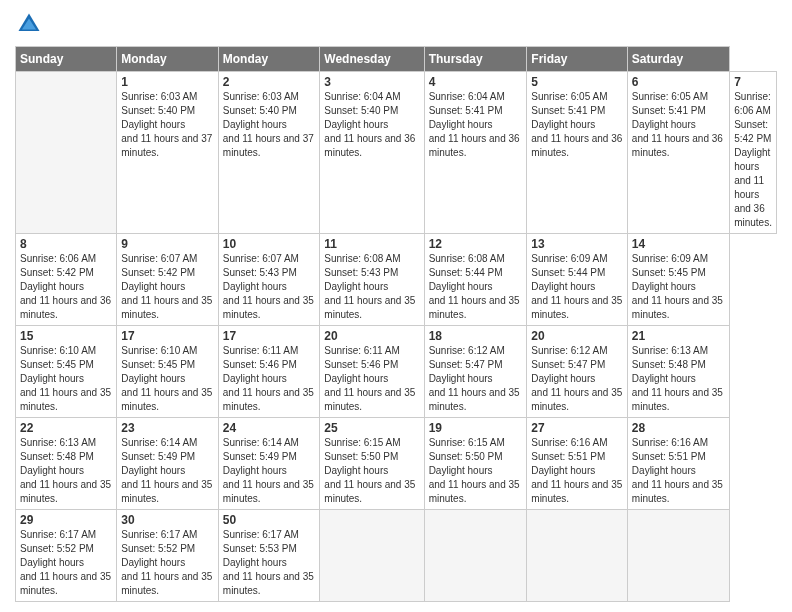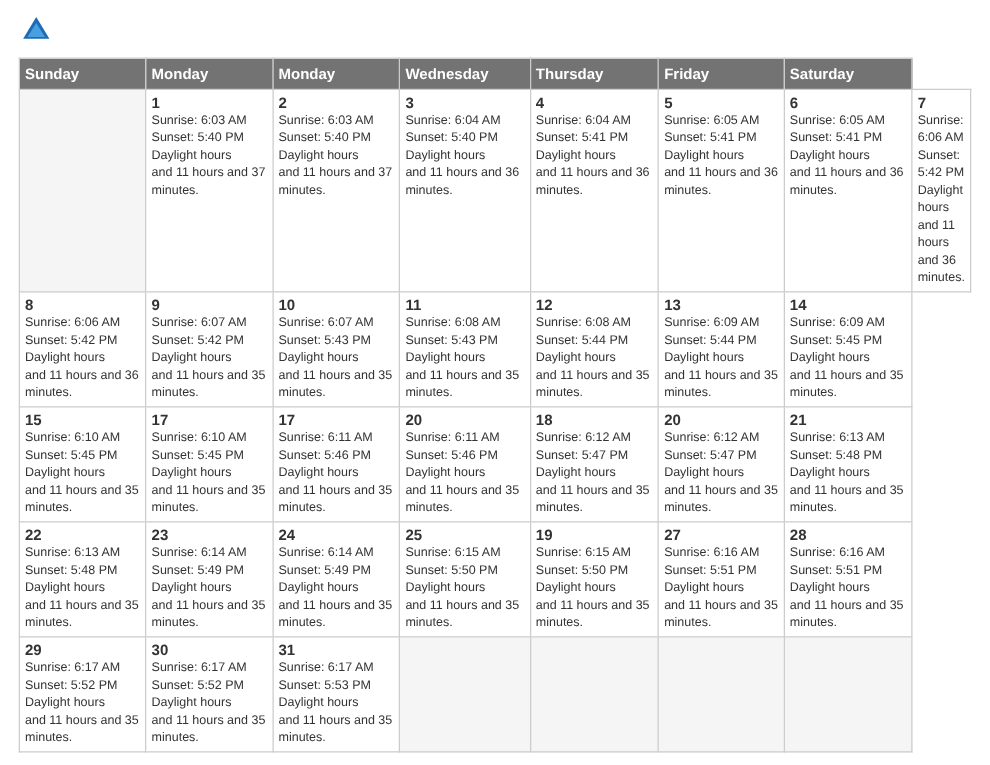--- a/index.html
+++ b/index.html
@@ -256,21 +256,21 @@
         <tr>
           <td>
             <span class="day-num">29</span>
             <div class="day-info">Sunrise: 6:17 AM<br>Sunset: 5:52 PM<br>Daylight hours<br>and 11 hours and 35 minutes.</div>
           </td>
           <td>
             <span class="day-num">30</span>
             <div class="day-info">Sunrise: 6:17 AM<br>Sunset: 5:52 PM<br>Daylight hours<br>and 11 hours and 35 minutes.</div>
           </td>
           <td>
-            <span class="day-num">31</span>
+            <span class="day-num">50</span>
             <div class="day-info">Sunrise: 6:17 AM<br>Sunset: 5:53 PM<br>Daylight hours<br>and 11 hours and 35 minutes.</div>
           </td>
           <td class="empty"></td>
           <td class="empty"></td>
           <td class="empty"></td>
           <td class="empty"></td>
         </tr>
       </tbody>
   </table>
 </div>

